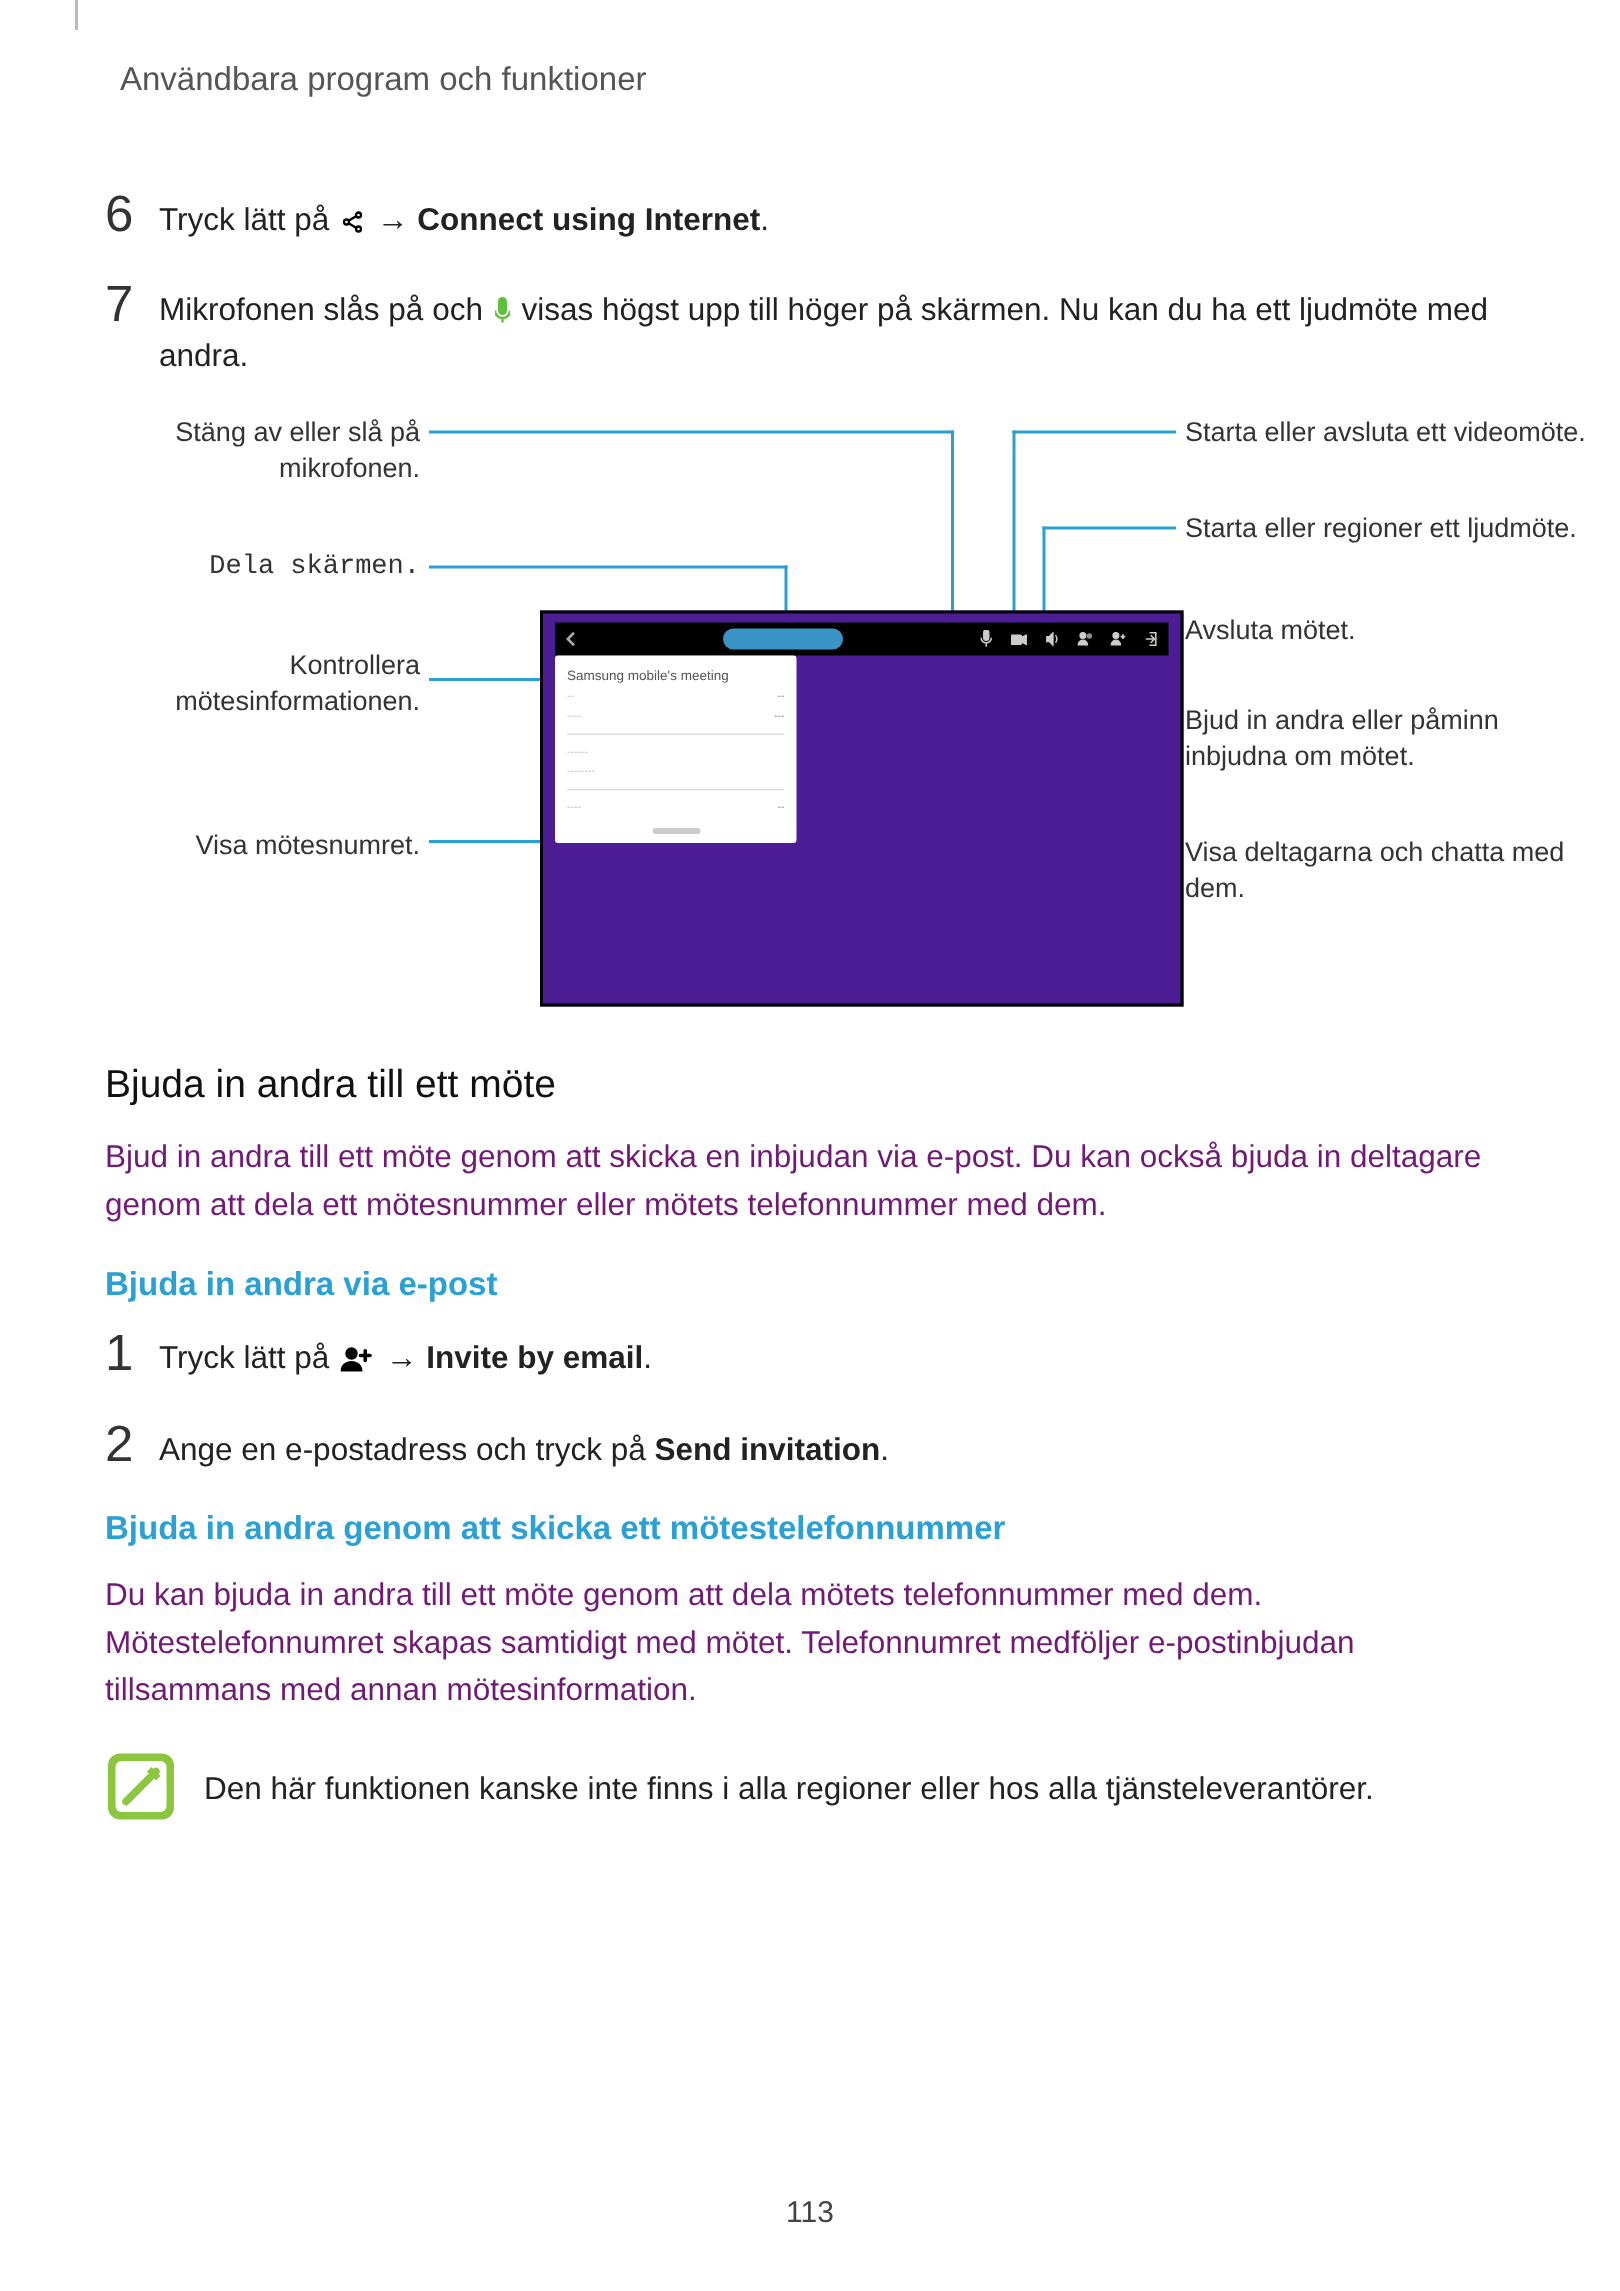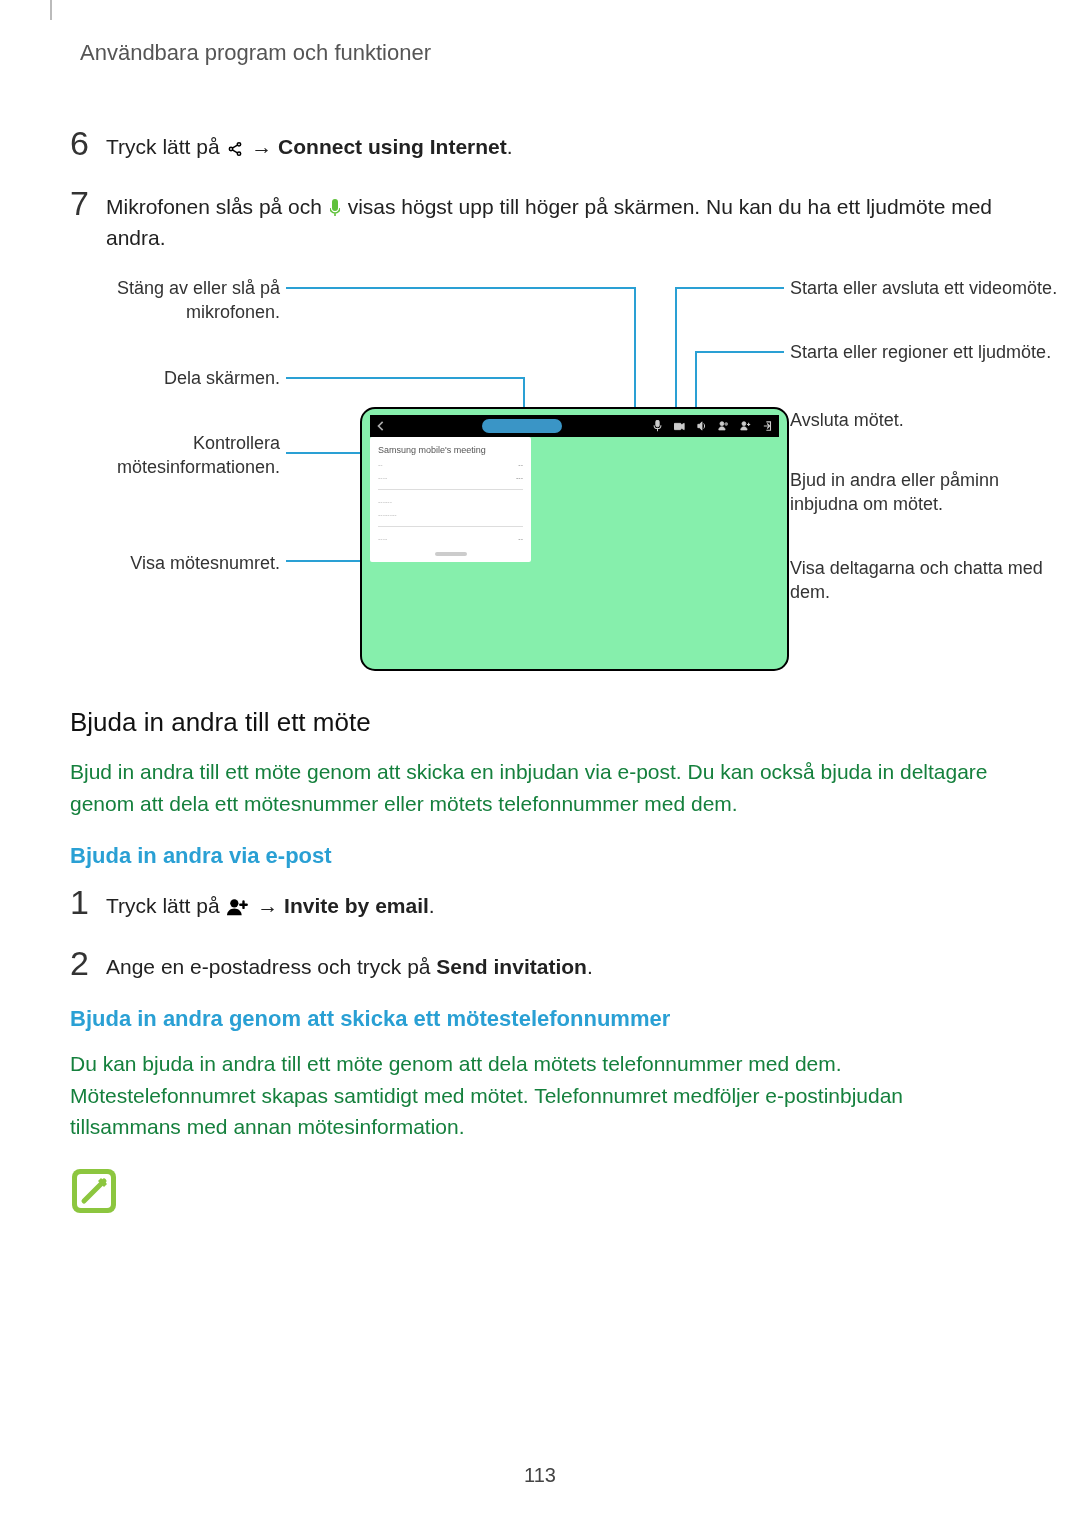--- a/index.html
+++ b/index.html
@@ -13,38 +13,38 @@
   .inline-icon{display:inline-block;vertical-align:-3px;margin:0 2px;}
   .share-icon{width:16px;height:16px;}
   .mic-icon{width:10px;height:18px;}
   .invite-icon{width:22px;height:18px;}
   
   .diagram{position:relative;margin:20px 0 60px 0;height:370px;}
   .callout{position:absolute;font-size:18px;color:#333;line-height:1.3;}
   .callout.left{text-align:right;width:180px;}
   .callout.right{text-align:left;width:280px;}
   .leader{position:absolute;height:2px;background:#2aa0d4;}
-  .tablet{position:absolute;left:290px;top:130px;width:425px;height:260px;border:2px solid #000;border-radius:15px;background:#86efac;}
+  .tablet{position:absolute;left:290px;top:130px;width:425px;height:260px;border:2px solid #000;border-radius:0;background:#4c1d95;}
   .topbar{position:absolute;left:8px;right:8px;top:6px;height:22px;background:#000;display:flex;align-items:center;}
   .topbar .back{width:22px;height:22px;display:flex;align-items:center;justify-content:center;}
   .topbar .back svg{stroke:#aaa;}
   .topbar .pill{margin:0 auto;width:80px;height:14px;border-radius:7px;background:#3a95c6;}
   .topbar .icons{display:flex;gap:11px;margin-right:6px;}
   .topbar .icons .ic{width:11px;height:14px;display:flex;align-items:center;justify-content:center;}
   .topbar .icons .ic svg{fill:#ccc;stroke:#ccc;}
   .panel{position:absolute;left:8px;top:28px;width:145px;background:#fff;border-radius:2px;padding:8px 8px 6px 8px;font-size:7px;color:#999;display:flex;flex-direction:column;gap:6px;}
   .panel .title{font-size:9px;color:#555;}
   .panel .row{display:flex;justify-content:space-between;}
   .panel .lbl{color:#bbb;}
   .panel .val{color:#888;}
   .panel hr{border:none;border-top:1px solid #ddd;margin:2px 0;}
   .panel .handle{width:32px;height:4px;background:#ccc;margin:4px auto 0 auto;border-radius:2px;}
   
   h2{font-size:26px;font-weight:400;color:#111;margin:40px 0 18px 0;}
-  p.body{font-size:21px;color:#15803d;line-height:1.5;margin:0 0 24px 0;}
+  p.body{font-size:21px;color:#701a75;line-height:1.5;margin:0 0 24px 0;}
   h3{font-size:22px;font-weight:700;color:#2aa0d4;margin:18px 0 16px 0;}
   .note{display:flex;align-items:flex-start;gap:18px;margin-top:14px;}
   .note-icon{width:48px;height:48px;flex:0 0 48px;}
   .note-text{font-size:21px;color:#222;line-height:1.5;padding-top:10px;}
   .pagenum{position:absolute;bottom:40px;left:0;right:0;text-align:center;font-size:20px;color:#444;}
 </style>
 </head>
 <body>
 
 <div class="page">
@@ -80,21 +80,21 @@
             <path d="M0 9a5 5 0 0 0 10 0M5 14v3" stroke="#5fc13b" stroke-width="1.6" fill="none"></path>
           </svg>
       </span>
       <span> visas högst upp till höger på skärmen. Nu kan du ha ett ljudmöte med andra.</span>
     </div>
   </div>
 
   <div class="diagram">
 
     <div class="callout left" style="left:30px;top:0;">Stäng av eller slå på mikrofonen.</div>
-    <div class="callout left" style="left:30px;top:90px;">Dela skärmen.</div>
+    <div class="callout left" style="left:30px;top:90px;font-family:Liberation Mono, monospace;">Dela skärmen.</div>
     <div class="callout left" style="left:30px;top:155px;">Kontrollera mötesinformationen.</div>
     <div class="callout left" style="left:30px;top:275px;">Visa mötesnumret.</div>
 
     <div class="leader" style="left:216px;top:10px;width:350px;"></div>
     <div style="position:absolute;left:564px;top:10px;width:2px;height:132px;background:#2aa0d4;"></div>
     <div class="leader" style="left:216px;top:100px;width:239px;"></div>
     <div style="position:absolute;left:453px;top:100px;width:2px;height:42px;background:#2aa0d4;"></div>
     <div class="leader" style="left:216px;top:175px;width:90px;"></div>
     <div class="leader" style="left:216px;top:283px;width:110px;"></div>
 
@@ -222,16 +222,17 @@
 
   <div class="note">
     <div class="note-icon">
       <svg viewBox="0 0 48 48" width="48" height="48">
         <rect x="2" y="2" width="44" height="44" rx="8" fill="#8cc63f"></rect>
         <rect x="7" y="7" width="34" height="34" rx="4" fill="#fff"></rect>
         <path d="M14 34 34 14" stroke="#8cc63f" stroke-width="5" stroke-linecap="round"></path>
         <path d="M31 11l6 6-3 3-6-6z" fill="#8cc63f"></path>
       </svg>
     </div>
+    <div class="note-text">Den här funktionen kanske inte finns i alla regioner eller hos alla tjänsteleverantörer.</div>
   </div>
 
   <div class="pagenum">113</div>
 </div>
 
 </body></html>

